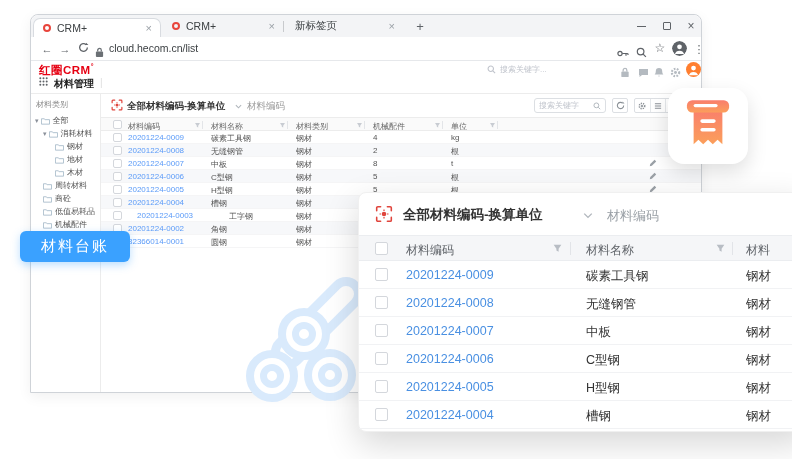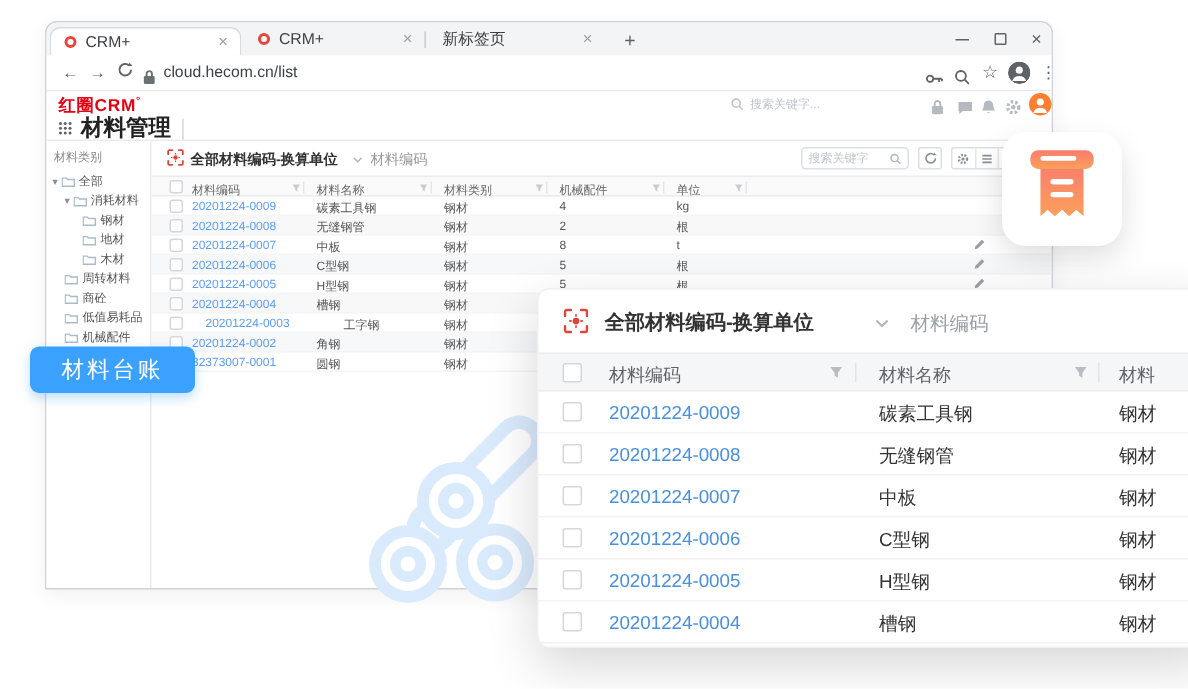--- a/index.html
+++ b/index.html
@@ -26,21 +26,21 @@
 .avatar-g{position:absolute;left:641px;top:4px;width:15px;height:15px;border-radius:50%;overflow:hidden}
 
 .app{position:absolute;left:0;top:46px;right:0;bottom:0;background:#fff}
 .appheader{position:absolute;left:0;top:0;right:0;height:16px}
 .logo{position:absolute;left:8px;top:2px;font-size:11.5px;font-weight:bold;color:#e60012;letter-spacing:.5px}
 .logo sup{font-size:7px}
 .hsearch{position:absolute;left:456px;top:3px;display:flex;align-items:center;color:#c0c4cc;font-size:8px}
 .hsearch svg{width:9px;height:9px;margin-right:4px}
 .hic{position:absolute;top:3px;width:11px;height:11px}
 .avatar-o{position:absolute;left:655px;top:1px;width:15px;height:15px;border-radius:50%;background:#ff7e2f;overflow:hidden}
-.menubar{position:absolute;left:0;top:16px;right:0;height:17px;border-bottom:1px solid #ececec;display:flex;align-items:center;padding-left:8px;font-size:15px;color:#555}
+.menubar{position:absolute;left:0;top:16px;right:0;height:17px;border-bottom:1px solid #ececec;display:flex;padding-left:8px;font-size:10px;color:#555}
 .menubar .grid{width:9px;height:9px;margin-right:6px}
 .mactive{color:#222;font-weight:bold;margin-right:6px}
 .mpipe{color:#ddd;margin-right:8px}
 .mitem{margin-right:13px;white-space:nowrap}
 .sidebar{position:absolute;left:0;top:33px;width:70px;bottom:0;border-right:1px solid #ececec;font-size:8px;color:#555;overflow:hidden}
 .sbtitle{padding:5px 0 4px 5px;color:#888}
 .trow{display:flex;align-items:center;height:13px;white-space:nowrap}
 .trow .caret{color:#8a9099;font-size:7px;margin-right:2px}
 .trow svg{width:9px;height:8px;margin-right:3px;flex:0 0 auto}
 .main{position:absolute;left:70px;top:33px;right:0;bottom:0}
@@ -431,21 +431,21 @@
           <div class="drow zebra" style="top:91px">
             <span class="cbx"></span>
             <span class="dcell code" style="left:27px">20201224-0002</span>
             <span class="dcell" style="left:110px">角钢</span>
             <span class="dcell" style="left:195px">钢材</span>
             <span class="dcell" style="left:272px">1</span>
             <span class="dcell" style="left:350px"></span>
           </div>
           <div class="drow" style="top:104px">
             <span class="cbx"></span>
-            <span class="dcell code" style="left:27px">32373007-0001</span>
+            <span class="dcell code" style="left:27px">32366014-0001</span>
             <span class="dcell" style="left:110px">圆钢</span>
             <span class="dcell" style="left:195px">钢材</span>
             <span class="dcell" style="left:272px">8</span>
             <span class="dcell" style="left:350px"></span>
           </div>
         </div>
     </div>
   </div>
 </div>
 

